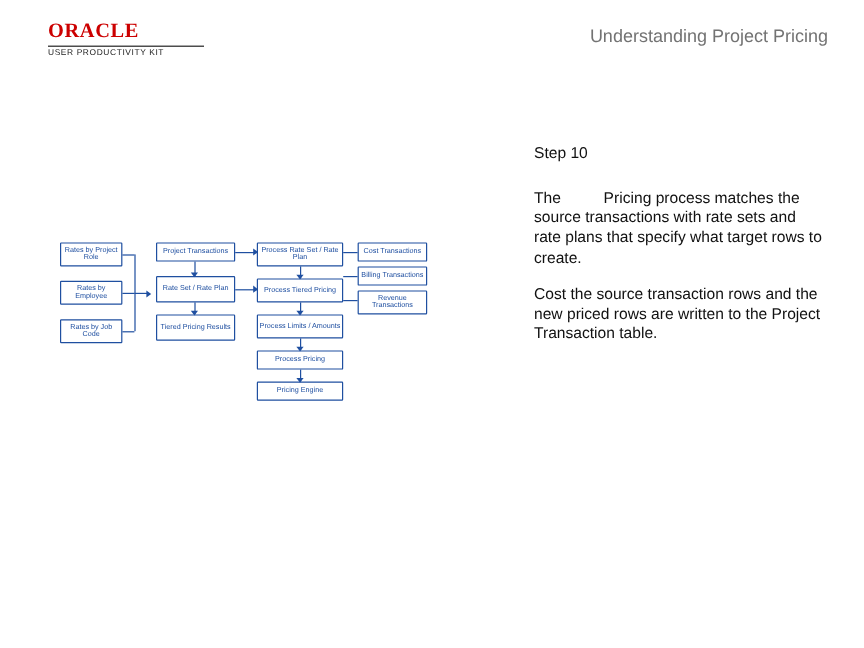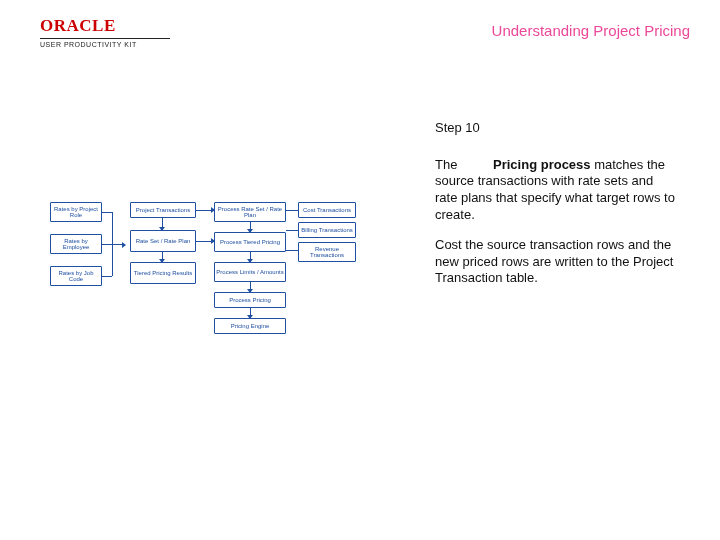--- a/index.html
+++ b/index.html
@@ -5,27 +5,27 @@
   * { box-sizing: border-box; margin: 0; padding: 0; }
   html, body { width: 720px; height: 540px; background: #fff; font-family: Arial, Helvetica, sans-serif; color: #111; }
   .page { width: 720px; height: 408px; position: relative; }
 
   
   .header { position: absolute; top: 14px; left: 0; right: 0; height: 46px; }
   .brand { position: absolute; left: 40px; top: 2px; }
   .brand .oracle { font-family: "Times New Roman", serif; font-weight: 700; color: #c00; font-size: 17px; letter-spacing: 0.5px; }
   .brand .hr { width: 130px; height: 1px; background: #222; margin: 2px 0 2px 0; }
   .brand .upk { font-size: 7px; letter-spacing: 0.5px; color: #222; }
-  .title { position: absolute; right: 30px; top: 8px; font-size: 15px; color: #ec4899; }
+  .title { position: absolute; right: 30px; top: 8px; font-size: 15px; color: #737373; }
 
   
-  .textcol { position: absolute; left: 435px; top: 120px; width: 240px; font-size: 13px; line-height: 1.28; }
+  .textcol { position: absolute; left: 445px; top: 120px; width: 240px; font-size: 13px; line-height: 1.28; }
   .textcol .step { margin-bottom: 20px; }
   .textcol p { margin-bottom: 14px; }
-  .textcol strong { font-weight: 700; padding-left: 32px; }
+  .textcol strong { font-weight: 400; padding-left: 32px; }
 
   
   .diagram { position: absolute; left: 50px; top: 200px; width: 300px; height: 170px; }
   
   .node { position: absolute; background: #fff; border: 1px solid #1f4fa0; border-radius: 1px;
           font-size: 6px; line-height: 1.05; color: #1f4fa0; text-align: center;
           display: flex; align-items: center; justify-content: center; padding: 1px; }
 
   
   .n-role  { left: 0;   top: 2px;  width: 52px; height: 20px; }

